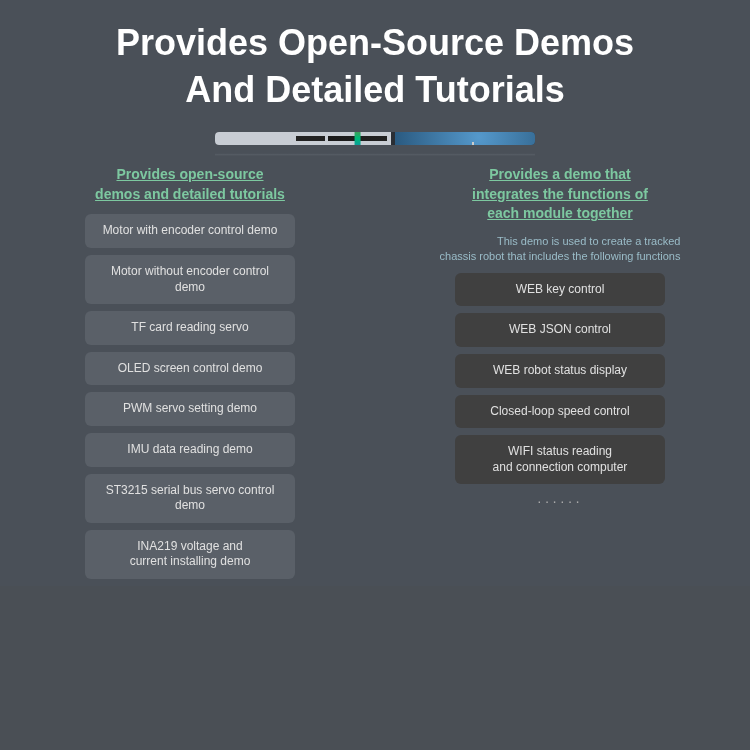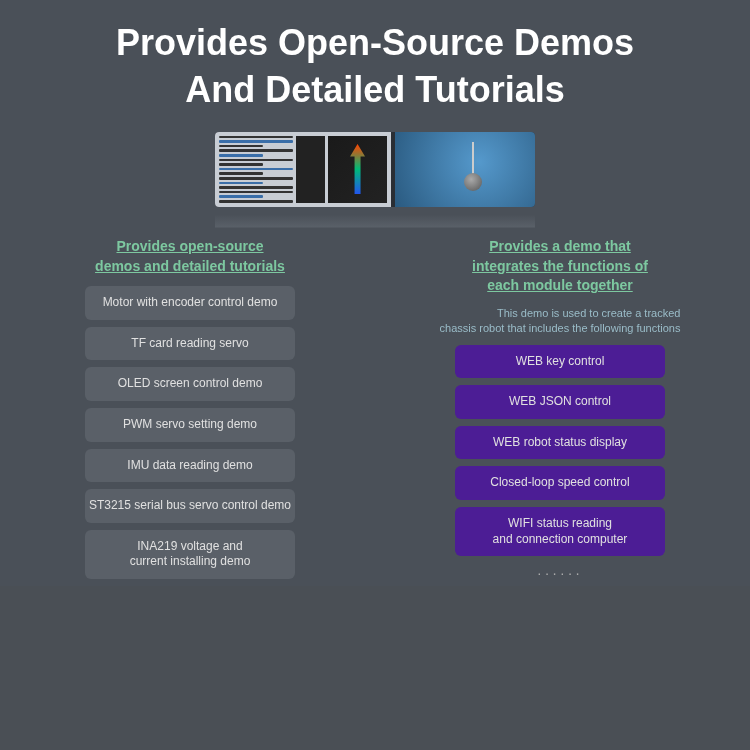--- a/index.html
+++ b/index.html
@@ -127,36 +127,36 @@
       text-decoration: underline;
     }
     .demo-button {
       width: 210px;
       background: #5a6068;
       border: none;
       border-radius: 6px;
       color: #e0e0e0;
       font-size: 12px;
       text-align: center;
-      padding: 9px 0;
+      padding: 9px 16px;
       margin-bottom: 7px;
       cursor: pointer;
       line-height: 1.3;
     }
     .col-right-desc {
       color: #9abcc8;
       font-size: 11px;
       text-align: right;
       margin-bottom: 8px;
       line-height: 1.4;
       padding: 0 10px;
     }
     .right-button {
       width: 210px;
-      background: #4c1d95;
+      background: #404040;
       border: none;
       border-radius: 6px;
       color: #e0e0e0;
       font-size: 12px;
       text-align: center;
       padding: 9px 8px;
       margin-bottom: 7px;
       cursor: pointer;
       line-height: 1.3;
     }
@@ -227,20 +227,21 @@
   </div>
   <div class="reflection"></div>
 
   <div class="two-col">
 
     <div class="col-left">
       <div class="col-heading" style="white-space: pre-line;">Provides open-source
 demos and detailed tutorials</div>
 
       <button class="demo-button">Motor with encoder control demo</button>
+      <button class="demo-button">Motor without encoder control demo</button>
       <button class="demo-button">TF card reading servo</button>
       <button class="demo-button">OLED screen control demo</button>
       <button class="demo-button">PWM servo setting demo</button>
       <button class="demo-button">IMU data reading demo</button>
       <button class="demo-button">ST3215 serial bus servo control demo</button>
       <button class="demo-button" style="white-space: pre-line;">INA219 voltage and
 current installing demo</button>
     </div>
 
     <div class="col-right">

